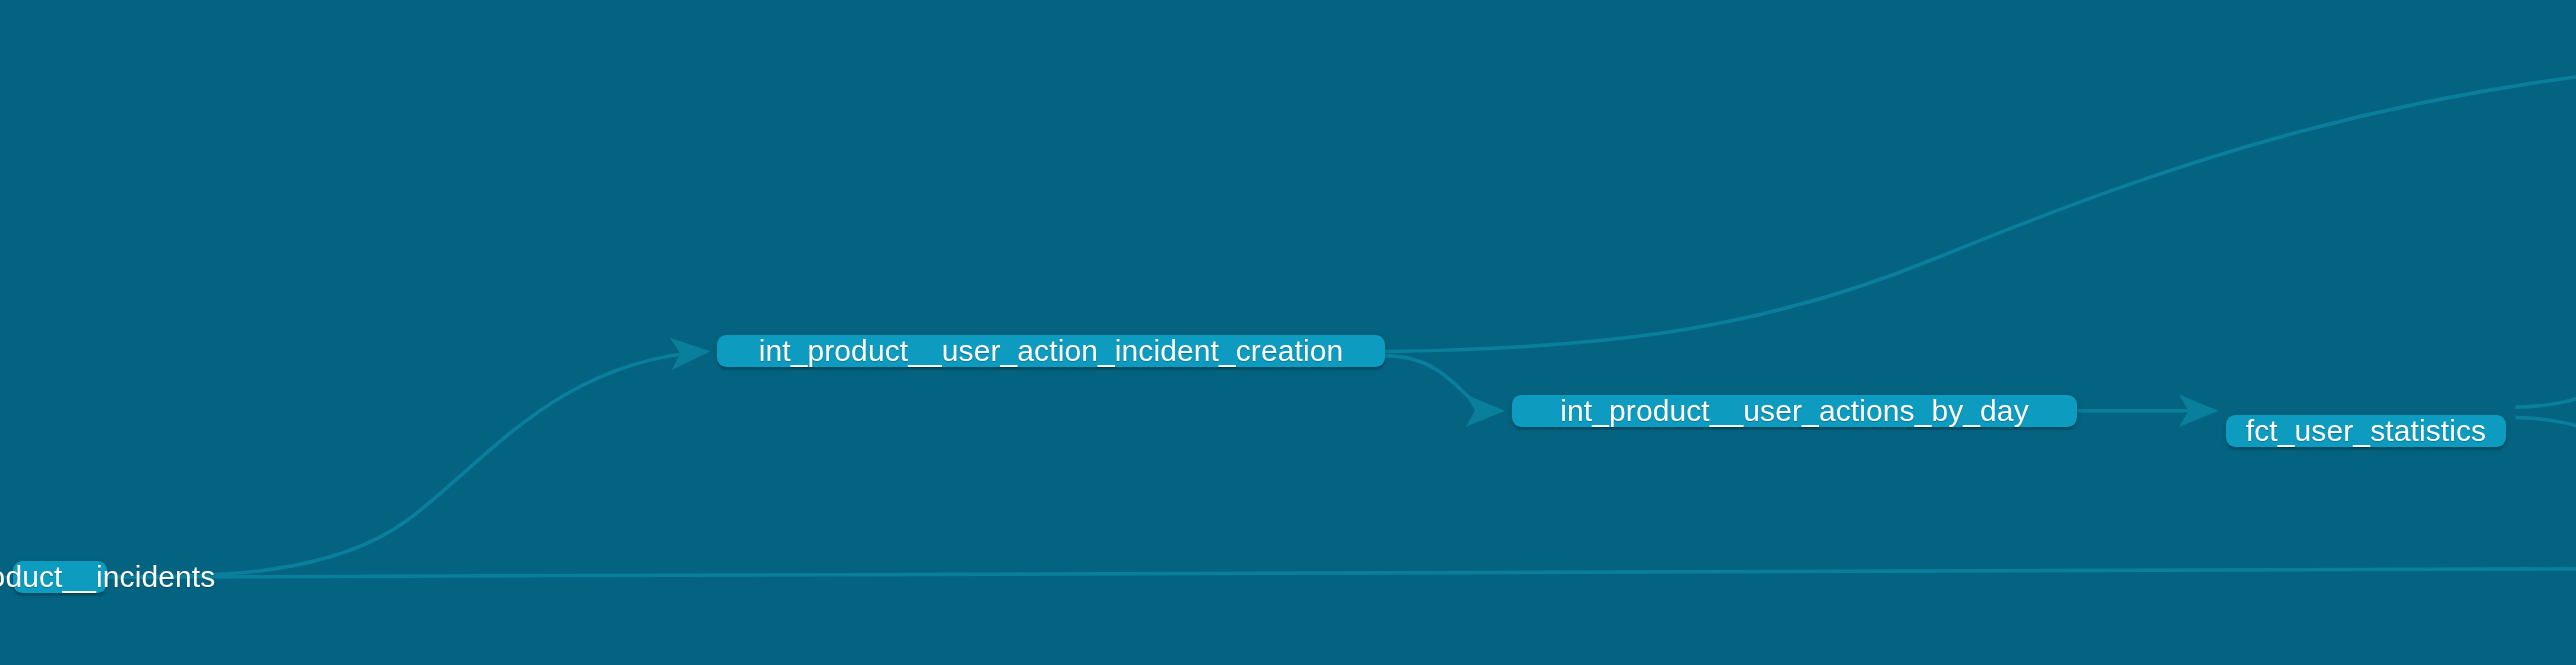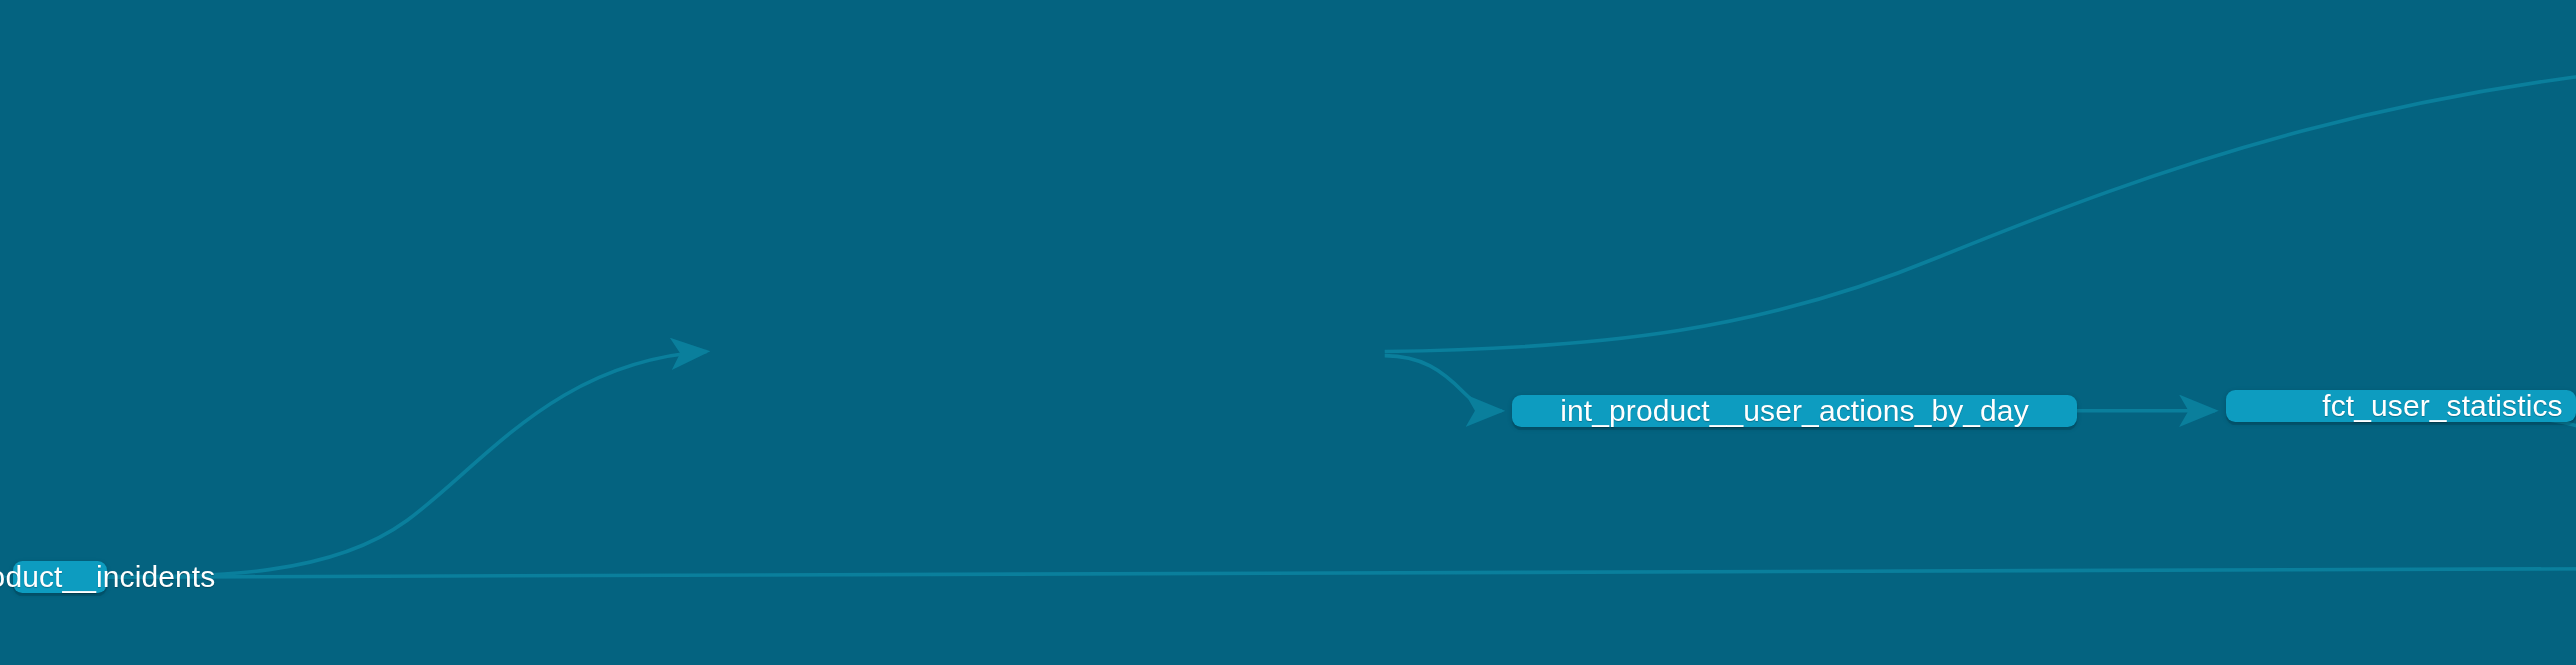--- a/index.html
+++ b/index.html
@@ -92,24 +92,27 @@
       <path d="M 6338,925 L 6404,925"></path>
     </g>
   </svg>
 
   <div id="node-layer">
 
     <div class="node" style="left:13px; top:561px; width:94px; height:32px;">
       <span class="node-label">stg_product__incidents</span>
     </div>
 
+    <div class="node" style="left:717px; top:335px; width:668px; height:32px;">
+      <span class="node-label">int_product__user_action_incident_creation</span>
+    </div>
 
     <div class="node" style="left:1512px; top:395px; width:565px; height:32px;">
       <span class="node-label">int_product__user_actions_by_day</span>
     </div>
 
-    <div class="node" style="left:2226px; top:390px; width:350px; height:32px;justify-content:flex-end;">
+    <div class="node" style="left:2226px; top:415px; width:280px; height:32px;">
       <span class="node-label">fct_user_statistics</span>
     </div>
 
   </div>
 </div>
 
 
 </body></html>

